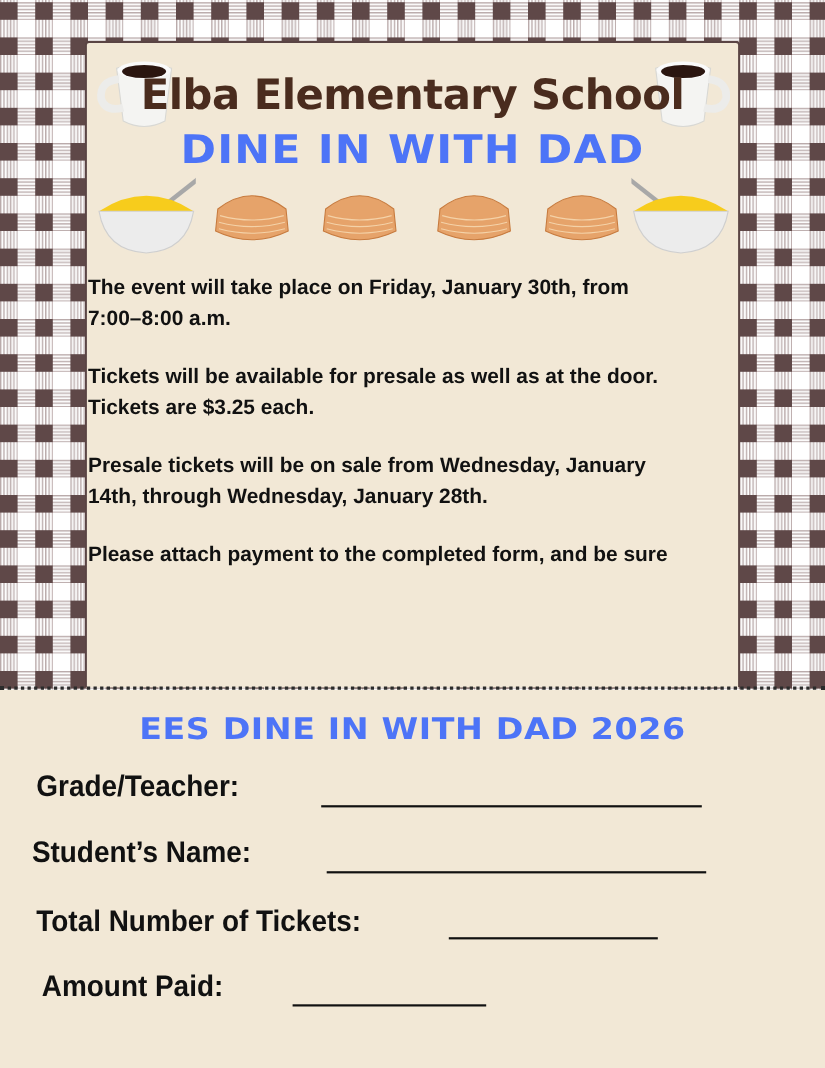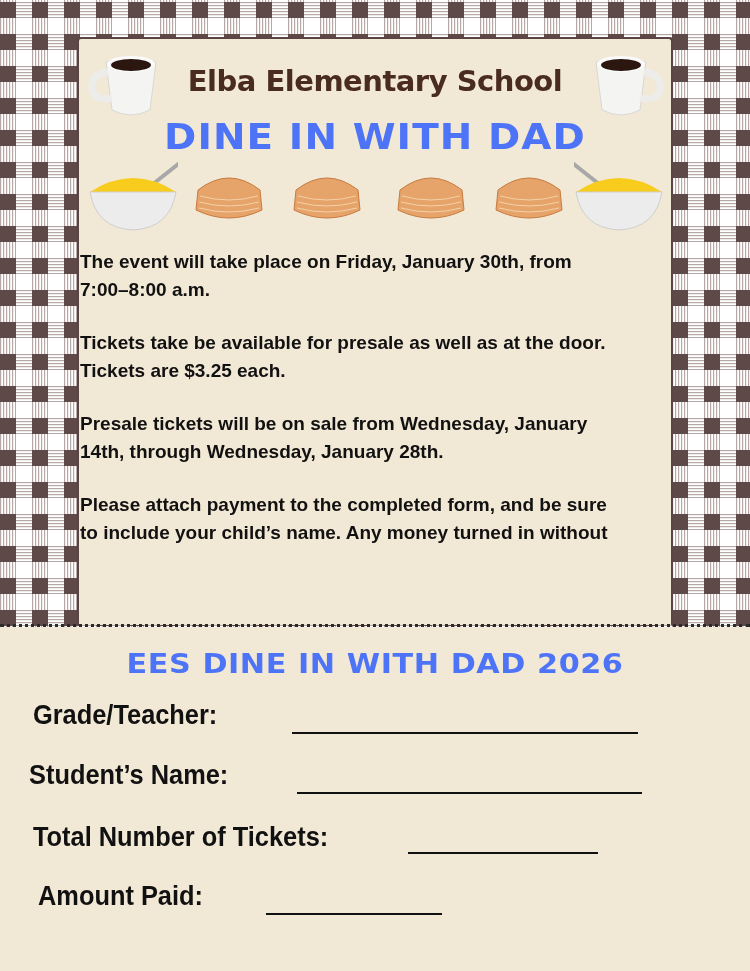--- a/index.html
+++ b/index.html
@@ -21,21 +21,21 @@
     background: #f2e8d6; border: 2px solid #5a4444; border-bottom: none;
     border-radius: 4px 4px 0 0;
     box-sizing: border-box;
   }
   .dotted-line {
     position: absolute; left: 0; top: 624px; width: 750px; height: 0;
     border-top: 3px dotted #2b2b2b;
   }
   .school-title {
     position: absolute; left: 0; width: 750px; top: 64px; text-align: center;
-    font-family: "DejaVu Sans", sans-serif; font-weight: bold; font-size: 29px;
+    font-family: "DejaVu Sans", sans-serif; font-weight: bold; font-size: 38px;
     color: #4a2c1e; letter-spacing: -0.5px;
   }
   .event-title {
     position: absolute; left: 0; width: 750px; top: 116px; text-align: center;
     font-family: "DejaVu Sans", sans-serif; font-weight: bold; font-size: 36px;
     color: #4d74f7; letter-spacing: 1px; transform: scaleX(1.08);
   }
   .body-text {
     position: absolute; left: 80px; width: 590px; top: 248px; 
     font-family: "Liberation Sans", sans-serif; font-weight: bold; font-size: 19px;
@@ -128,30 +128,30 @@
   <path d="M4 20 Q35 -4 66 20 L68 40 Q35 56 2 40 Z" fill="#e6a36a" stroke="#c77b3f"></path>
   <path d="M6 26 Q35 34 64 26 M5 32 Q35 40 65 32 M5 38 Q35 46 65 38" stroke="#f4d2a8" fill="none"></path>
 </svg>
 
 <div class="body-text">
   <p>
     <span>The event will take place on Friday, January 30th, from</span><br>
     <span>7:00–8:00 a.m.</span>
   </p>
   <p>
-    <span>Tickets take be available for presale as well as at the door.</span><br>
+    <span>Tickets will be available for presale as well as at the door.</span><br>
     <span>Tickets are $3.25 each.</span>
   </p>
   <p>
     <span>Presale tickets will be on sale from Wednesday, January</span><br>
     <span>14th, through Wednesday, January 28th.</span>
   </p>
   <p>
     <span>Please attach payment to the completed form, and be sure</span><br>
-    <span>to include your child’s name. Any money turned in without</span><br>
+    <br>
     <br>
   </p>
 </div>
 
 <div class="dotted-line"></div>
 
 <div class="form-title">EES DINE IN WITH DAD 2026</div>
 
 <div class="form-row" style="top:700px">
   <span class="form-label" style="left:33px;top:0">Grade/Teacher:</span>

